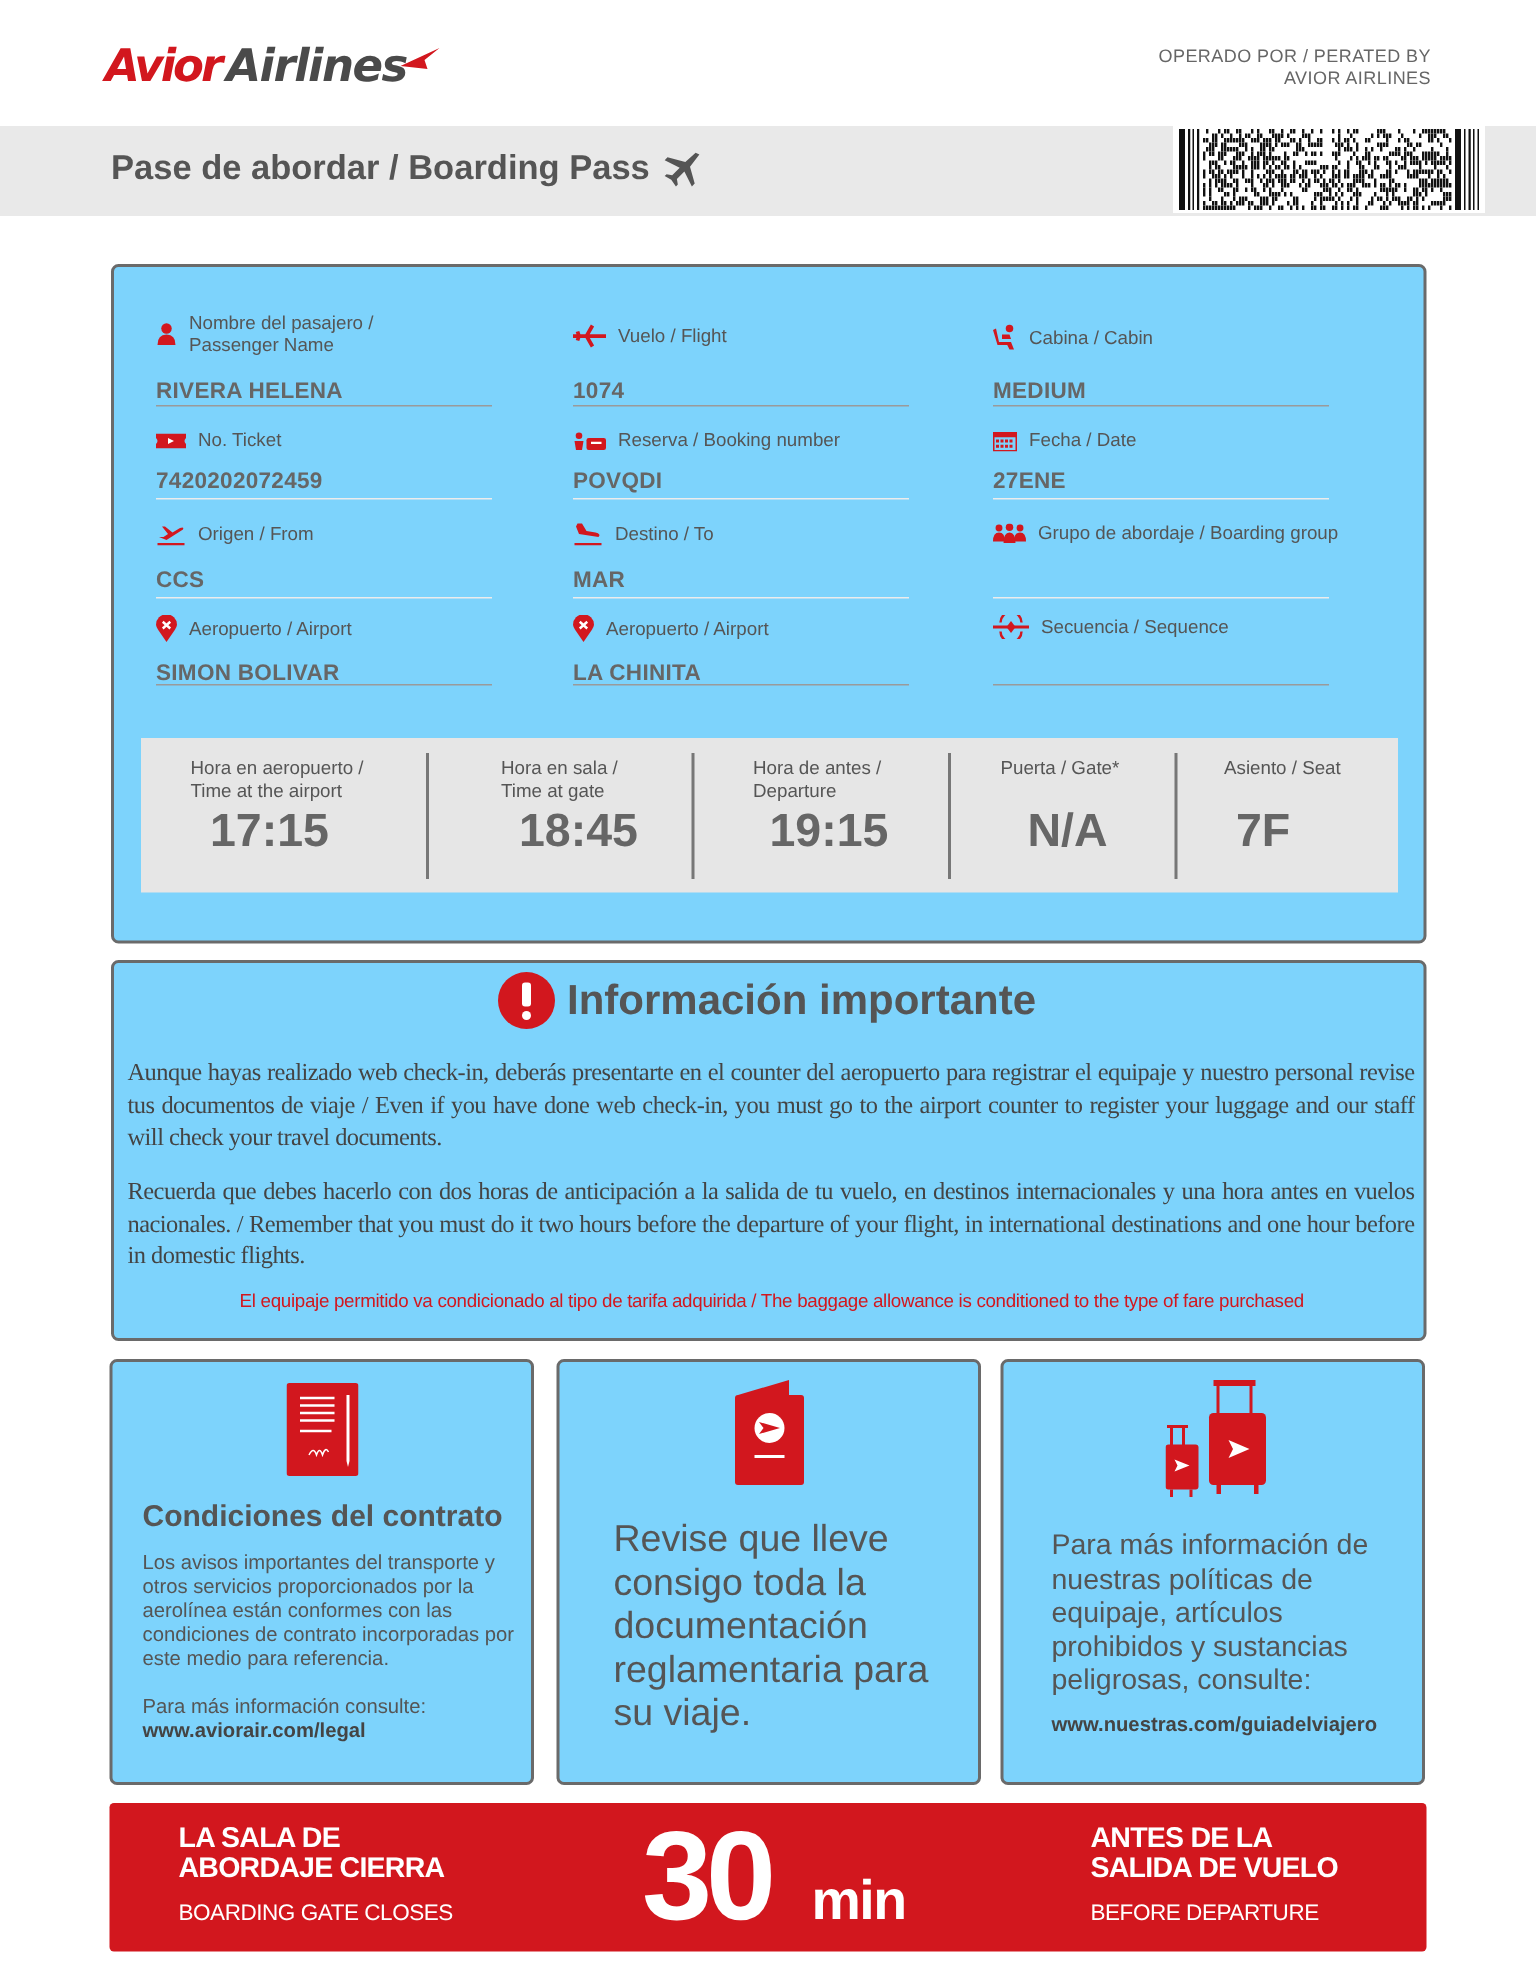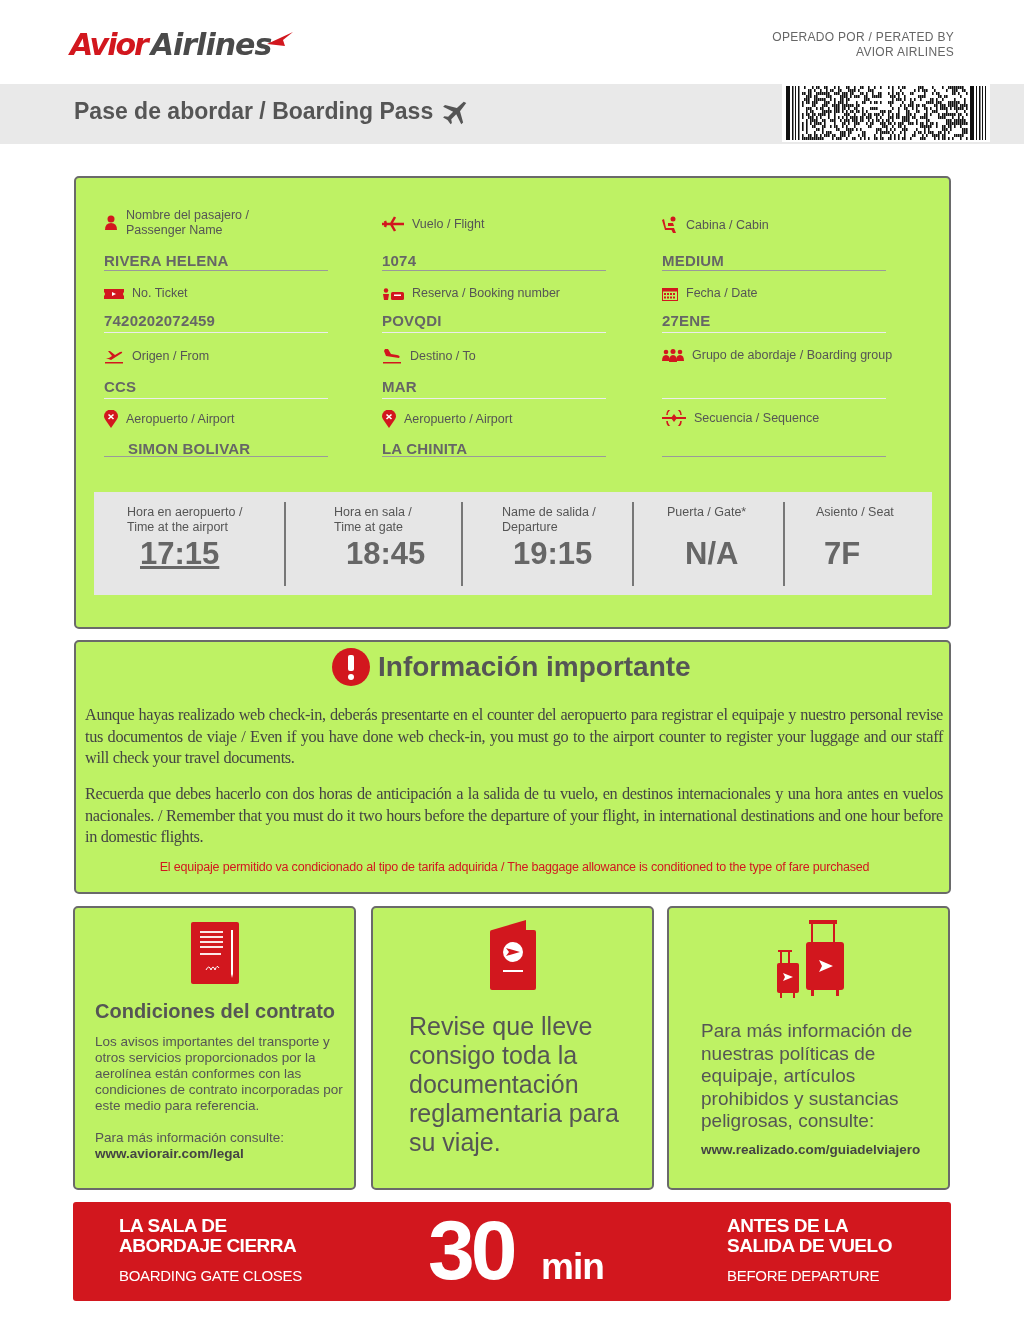--- a/index.html
+++ b/index.html
@@ -12,21 +12,21 @@
   .logo-airlines { font-family: "DejaVu Sans", sans-serif; font-weight: bold; font-style: italic; font-size: 30px; color: #4a4a4a; letter-spacing: -1px; margin-left: 4px; }
   .logo-swoosh { width: 26px; height: 14px; margin-left: -4px; margin-bottom: 16px; }
   .operated { position: absolute; right: 70px; top: 30px; text-align: right; font-size: 12px; color: #666; line-height: 15px; letter-spacing: 0.3px; }
 
   .title-band { position: absolute; left: 0; top: 84px; width: 1024px; height: 60px; background: #e9e9e9; }
   .title-text { position: absolute; left: 74px; top: 98px; font-size: 23px; color: #555; font-weight: bold; }
   .plane-icon { position: absolute; left: 440px; top: 98px; width: 30px; height: 30px; }
   .barcode { position: absolute; left: 782px; top: 84px; width: 208px; height: 58px; background: #fff; padding: 2px 4px; }
 
   
-  .card { position: absolute; border: 2px solid #6a6a6a; border-radius: 5px; background: #bef264; }
+  .card { position: absolute; border: 2px solid #6a6a6a; border-radius: 5px; background: #7dd3fc; }
   .pass-card { left: 74px; top: 176px; width: 877px; height: 453px; }
 
   .field { position: absolute; width: 224px; }
   .field-label { display: flex; align-items: center; font-size: 12.5px; color: #555; line-height: 15px; }
   .field-label svg { flex: none; margin-right: 8px; }
   .field-value { position: absolute; left: 0; font-size: 15px; font-weight: bold; color: #666; letter-spacing: 0.2px; }
   .field-line { position: absolute; left: 0; width: 224px; height: 1px; background: #9a9a9a; }
   .field-line.faint { background: #ececec; }
 
   .times { position: absolute; left: 18px; top: 314px; width: 838px; height: 103px; background: #e6e6e6; }
@@ -929,21 +929,21 @@
   </div>
 
   <div class="field" style="left:28px; top:232px;">
     <div class="field-label">
       <svg width="14" height="18" viewBox="0 0 14 18">
           <path d="M7 18 L1.5 10 Q0 7.5 0 6.5 A7 7 0 0 1 14 6.5 Q14 7.5 12.5 10 Z" fill="#d2171e"></path>
           <path d="M4.5 4.5 L9.5 9 M9.5 4.5 L4.5 9" stroke="#fff" stroke-width="1.6"></path>
         </svg>
       <span>Aeropuerto / Airport</span>
     </div>
-    <div class="field-value" style="top:30px;margin-left:24px;">SIMON BOLIVAR</div>
+    <div class="field-value" style="top:30px;">SIMON BOLIVAR</div>
     <div class="field-line" style="top:46px;"></div>
   </div>
 
   <div class="field" style="left:306px; top:232px;">
     <div class="field-label">
       <svg width="14" height="18" viewBox="0 0 14 18">
           <path d="M7 18 L1.5 10 Q0 7.5 0 6.5 A7 7 0 0 1 14 6.5 Q14 7.5 12.5 10 Z" fill="#d2171e"></path>
           <path d="M4.5 4.5 L9.5 9 M9.5 4.5 L4.5 9" stroke="#fff" stroke-width="1.6"></path>
         </svg>
       <span>Aeropuerto / Airport</span>
@@ -962,30 +962,30 @@
         </svg>
       <span>Secuencia / Sequence</span>
     </div>
     <div class="field-value" style="top:30px;"></div>
     <div class="field-line" style="top:46px;"></div>
   </div>
 
   <div class="times">
     <div class="tcol" style="left:33px;">
       <div class="tlabel"><span>Hora en aeropuerto /</span><br><span>Time at the airport</span></div>
-      <div class="tvalue" style="left:13px;text-decoration:underline;">17:15</div>
+      <div class="tvalue" style="left:13px;">17:15</div>
     </div>
     <div class="tsep" style="left:190px;"></div>
     <div class="tcol" style="left:240px;">
       <div class="tlabel"><span>Hora en sala /</span><br><span>Time at gate</span></div>
       <div class="tvalue" style="left:12px;">18:45</div>
     </div>
     <div class="tsep" style="left:367px;"></div>
     <div class="tcol" style="left:408px;">
-      <div class="tlabel"><span>Name de salida /</span><br><span>Departure</span></div>
+      <div class="tlabel"><span>Hora de antes /</span><br><span>Departure</span></div>
       <div class="tvalue" style="left:11px;">19:15</div>
     </div>
     <div class="tsep" style="left:538px;"></div>
     <div class="tcol" style="left:573px;">
       <div class="tlabel">Puerta / Gate*</div>
       <div class="tvalue" style="left:18px;">N/A</div>
     </div>
     <div class="tsep" style="left:689px;"></div>
     <div class="tcol" style="left:722px;">
       <div class="tlabel">Asiento / Seat</div>
@@ -1054,21 +1054,21 @@
         <rect x="56" y="2" width="2" height="22"></rect>
         <rect x="32" y="0" width="28" height="4"></rect>
       <rect x="29" y="22" width="38" height="48" rx="3"></rect>
       <rect x="34" y="70" width="3" height="6"></rect>
         <rect x="59" y="70" width="3" height="6"></rect>
     </g>
     <path d="M6 53 L16 57 L6 61 L8 57 Z" fill="#fff"></path>
     <path d="M42 40 L56 46 L42 52 L45 46 Z" fill="#fff"></path>
   </svg>
   <div class="box3-text">Para más información de nuestras políticas de equipaje, artículos prohibidos y sustancias peligrosas, consulte:</div>
-  <div class="box3-link">www.realizado.com/guiadelviajero</div>
+  <div class="box3-link">www.nuestras.com/guiadelviajero</div>
 </div>
 
 <div class="banner">
   <div class="b-left">
     <div class="b-h">LA SALA DE</div>
     <div class="b-h">ABORDAJE CIERRA</div>
     <div class="b-sub">BOARDING GATE CLOSES</div>
   </div>
   <div class="b-big">30</div>
   <div class="b-min">min</div>

